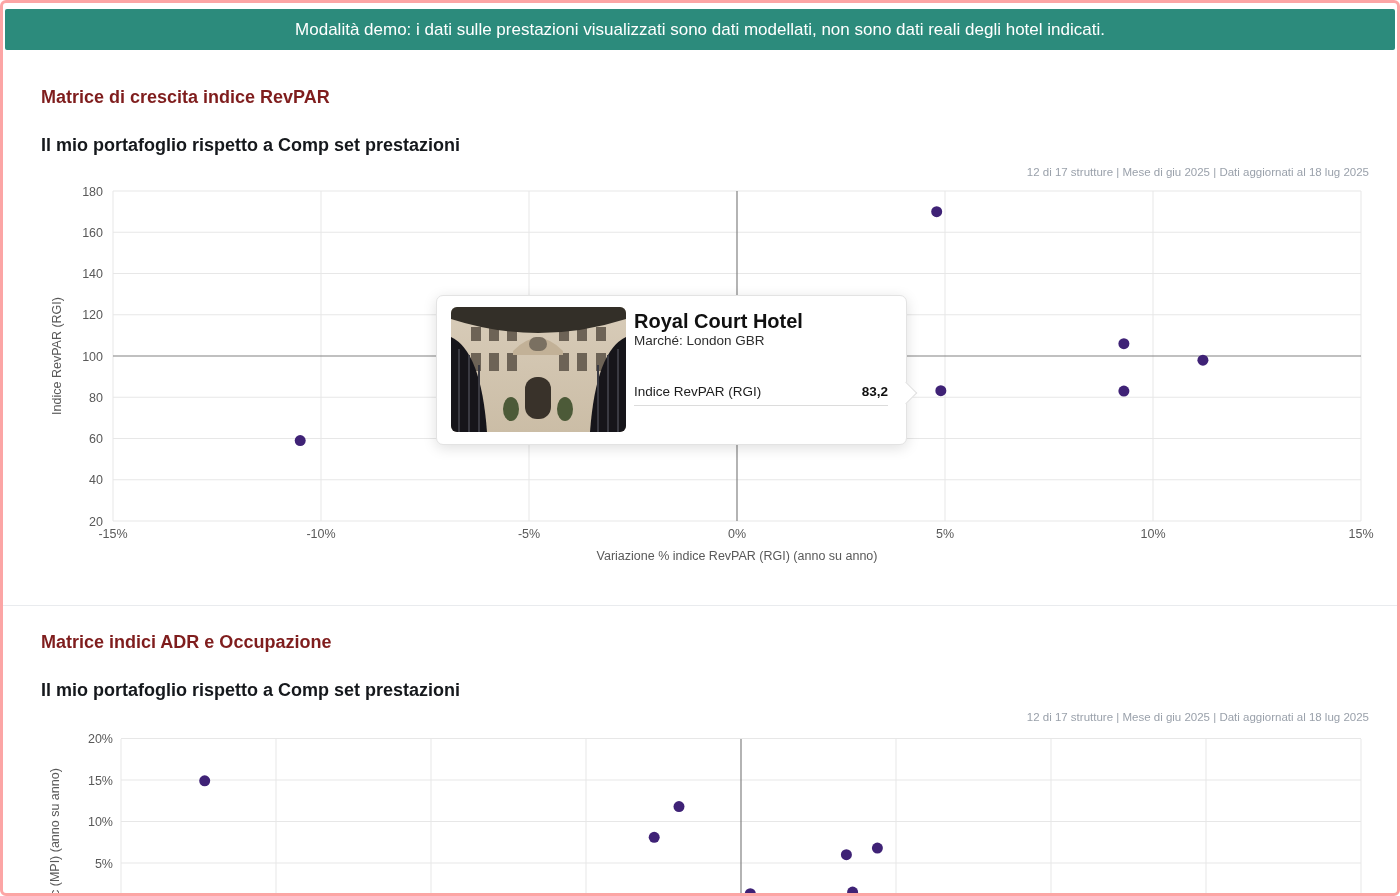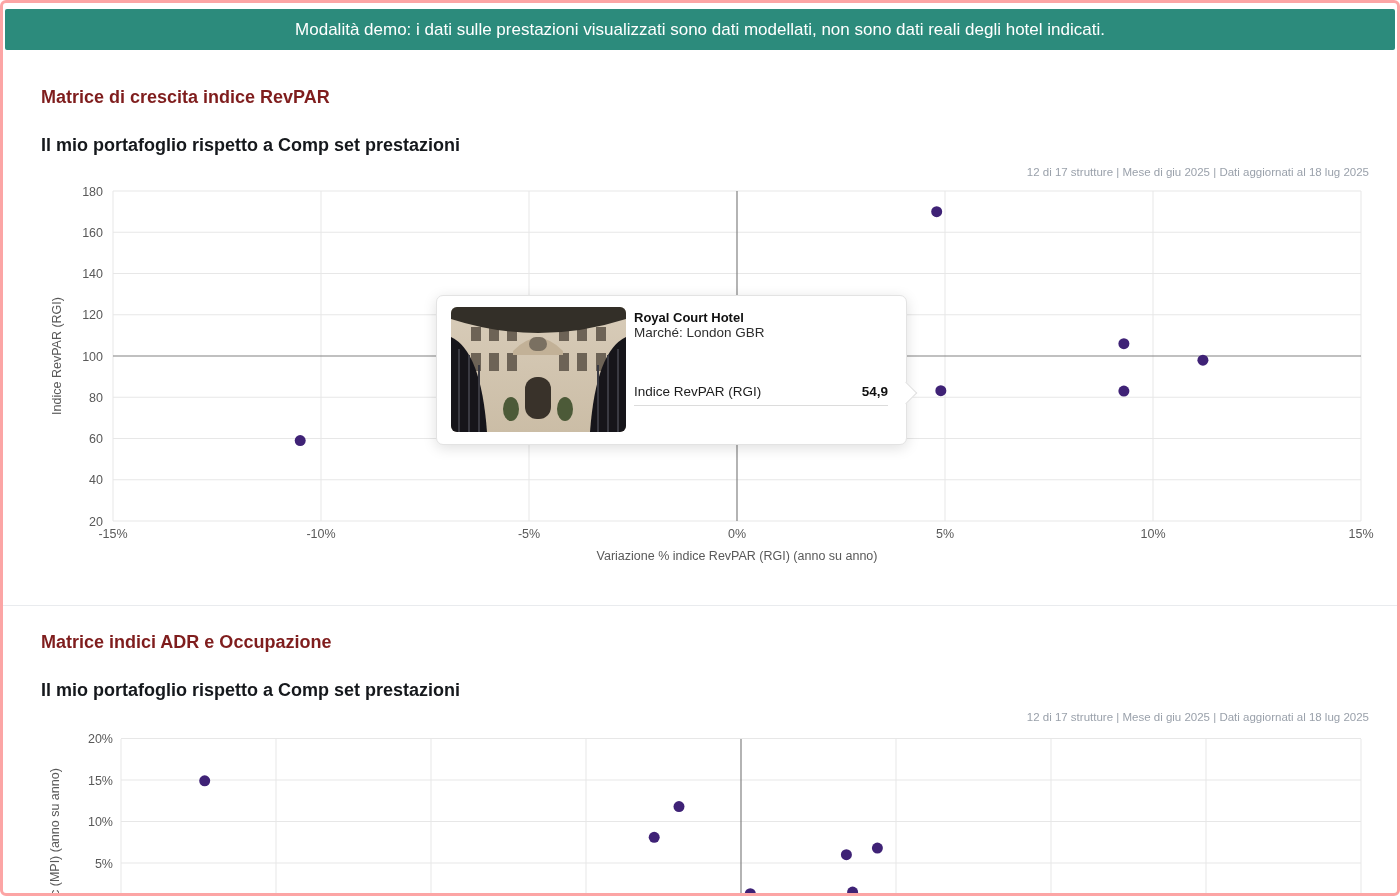--- a/index.html
+++ b/index.html
@@ -13,21 +13,21 @@
   svg.chart{position:absolute;left:0;width:1400px;}
   svg text{font-family:"Liberation Sans",sans-serif;}
   .divider{position:absolute;left:0;right:0;top:602px;height:1px;background:#e9ebee;}
   
   .tooltip{position:absolute;left:433px;top:292px;width:469px;height:148px;background:#fff;
     border:1px solid #e3e3e3;border-radius:7px;box-shadow:0 3px 14px rgba(0,0,0,.13);z-index:10;}
   .tooltip .ptr{position:absolute;right:-8px;top:89px;width:15px;height:15px;background:#fff;
     border-top:1px solid #e0e0e0;border-right:1px solid #e0e0e0;transform:rotate(45deg);}
   .t-img{position:absolute;left:14px;top:11px;width:175px;height:125px;border-radius:6px;overflow:hidden;}
   .t-body{position:absolute;left:197px;top:11px;right:18px;}
-  .t-title{font-size:13px;font-weight:bold;color:#101010;padding-top:3px;}
+  .t-title{font-size:20px;font-weight:bold;color:#101010;padding-top:3px;}
   .t-market{font-size:13.5px;color:#2e2e2e;}
   .t-rows{position:absolute;left:197px;right:18px;top:84px;}
   .t-row{display:flex;justify-content:space-between;align-items:baseline;
     padding:4px 0 6px;border-bottom:1px solid #dcdcdc;font-size:13.5px;color:#1c1c1c;}
   .t-row .val{font-weight:bold;color:#101010;}
 </style>
 </head>
 <body>
 
 <div class="page">
@@ -126,21 +126,21 @@
         </g>
       </svg>
     </div>
     <div class="t-body">
       <div class="t-title">Royal Court Hotel</div>
       <div class="t-market">Marché: London GBR</div>
     </div>
     <div class="t-rows">
       <div class="t-row">
         <span>Indice RevPAR (RGI)</span>
-        <span class="val">54,9</span>
+        <span class="val">83,2</span>
       </div>
     </div>
   </div>
 
   <div class="divider"></div>
 
   <div class="sec-title" style="top:629px;">Matrice indici ADR e Occupazione</div>
   <div class="sec-sub" style="top:677px;">Il mio portafoglio rispetto a Comp set prestazioni</div>
   <div class="meta" style="top: 708px; color: rgb(154, 161, 171);">12 di 17 strutture | Mese di giu 2025 | Dati aggiornati al 18 lug 2025</div>
 

